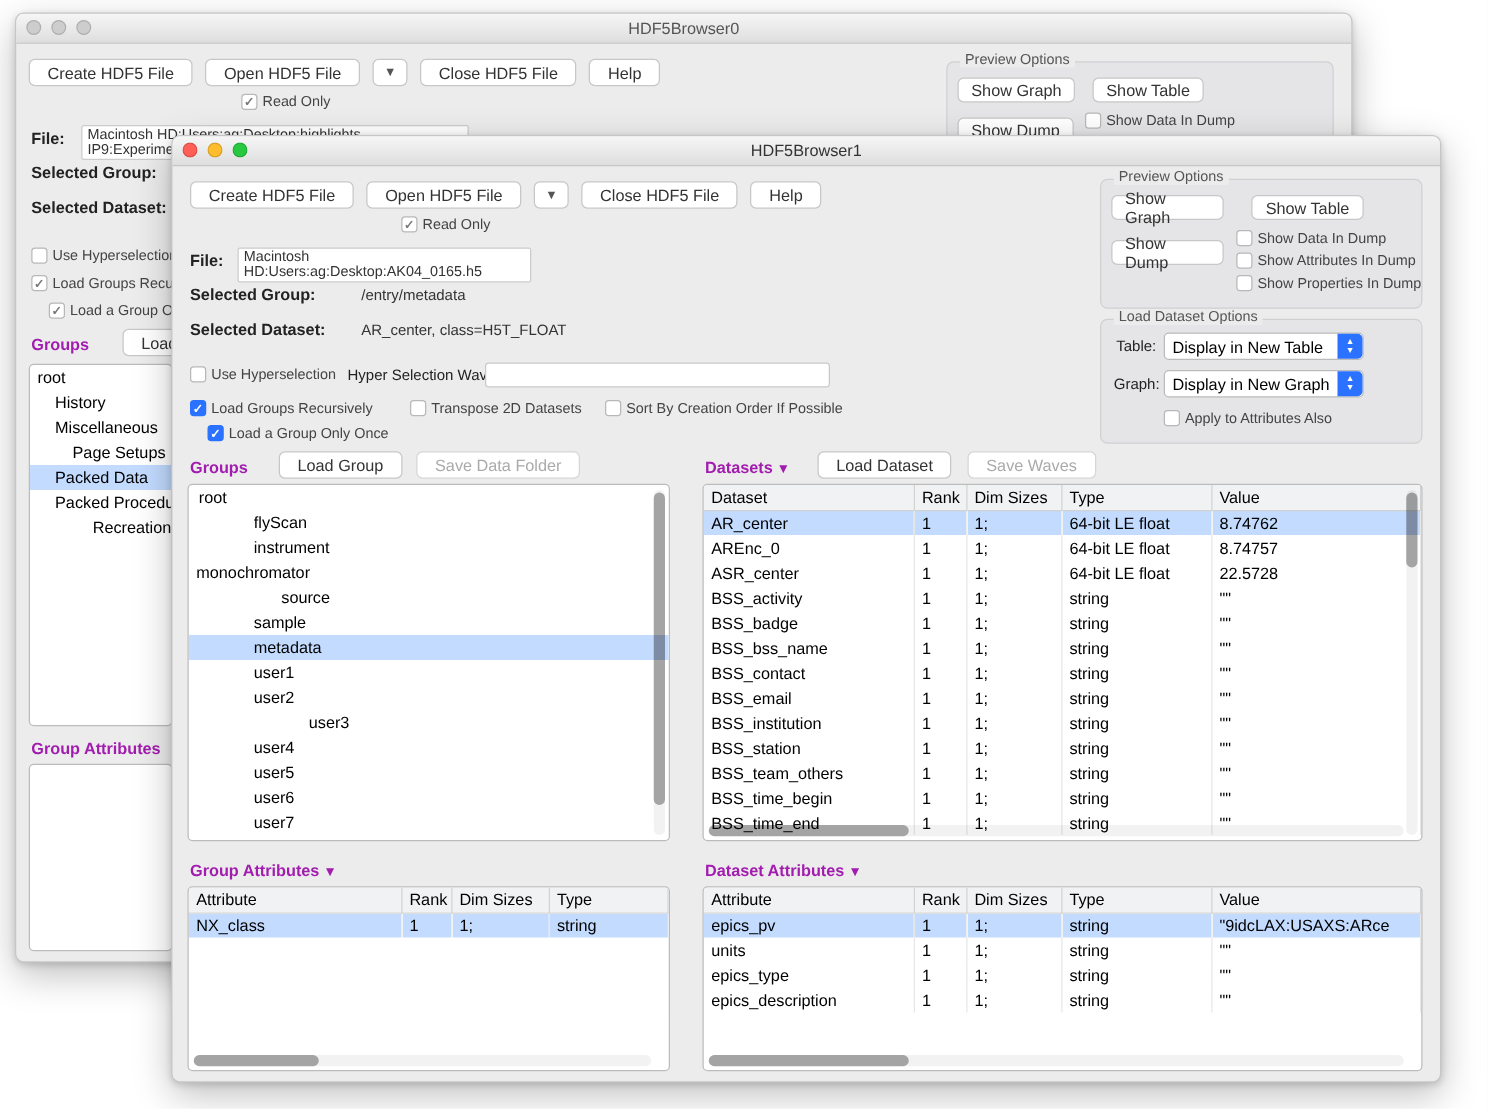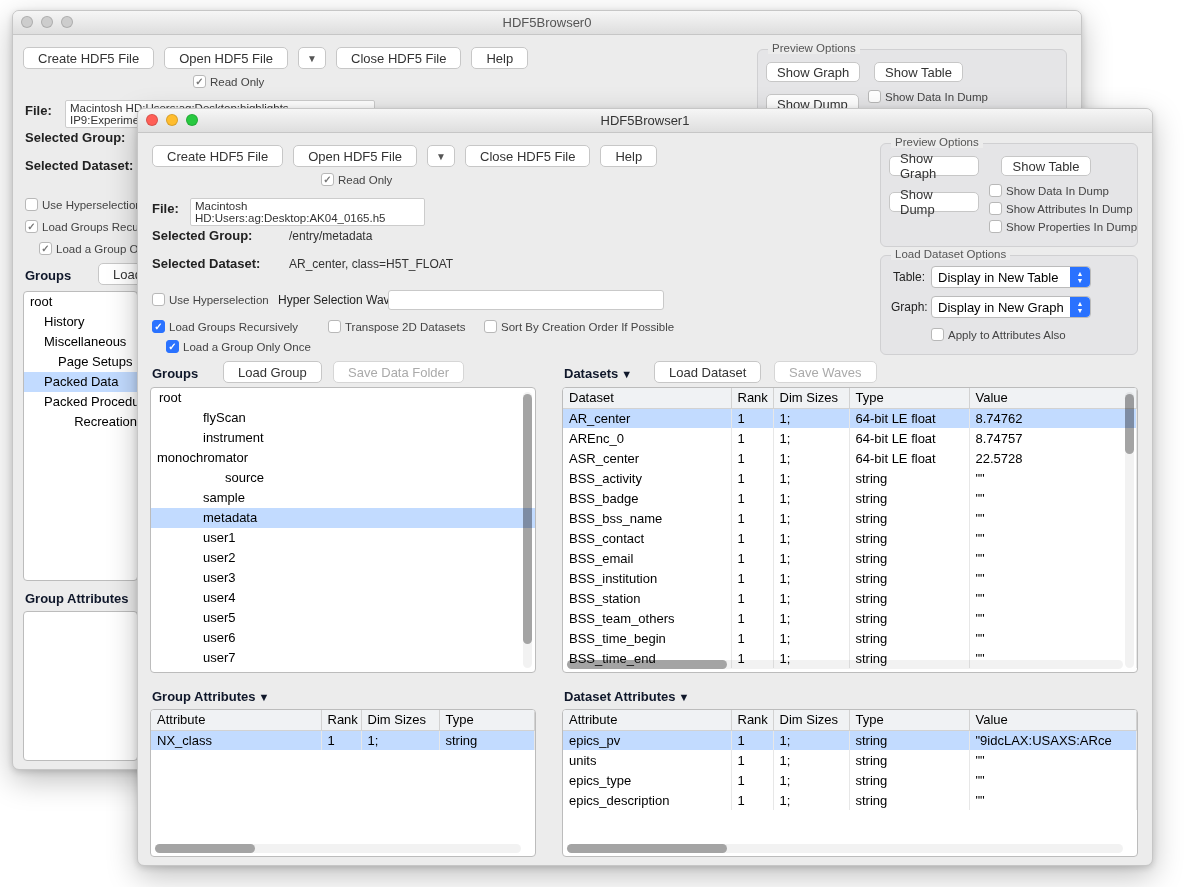--- a/index.html
+++ b/index.html
@@ -110,21 +110,21 @@
   .textinput {
     height: 20px;
     background: #fff;
     border: 1px solid #c9c9c9;
     border-radius: 3px;
   }
 
   .section-hdr {
     font-size: 13px;
     font-weight: 700;
-    color: #0f172a;
+    color: #a21caf;
   }
 
   .listbox {
     background: #fff;
     border: 1px solid #bcbcbc;
     border-radius: 4px;
     overflow: hidden;
     position: relative;
   }
   .list-inner {
@@ -364,21 +364,21 @@
         <div class="list-inner" id="w1-tree">
             <div class="tree-row" style="padding-left: 8px;">root</div>
             <div class="tree-row" style="padding-left: 52px;">flyScan</div>
             <div class="tree-row" style="padding-left: 52px;">instrument</div>
             <div class="tree-row" style="">monochromator</div>
             <div class="tree-row" style="padding-left: 74px;">source</div>
             <div class="tree-row" style="padding-left: 52px;">sample</div>
             <div class="tree-row sel" style="padding-left: 52px;">metadata</div>
             <div class="tree-row" style="padding-left: 52px;">user1</div>
             <div class="tree-row" style="padding-left: 52px;">user2</div>
-            <div class="tree-row" style="padding-left: 52px;">user3</div>
+            <div class="tree-row" style="padding-left: 52px; margin-left: 44px;">user3</div>
             <div class="tree-row" style="padding-left: 52px;">user4</div>
             <div class="tree-row" style="padding-left: 52px;">user5</div>
             <div class="tree-row" style="padding-left: 52px;">user6</div>
             <div class="tree-row" style="padding-left: 52px;">user7</div>
           </div>
         <div class="vscroll">
             <div class="thumb" style="top:2px;height:250px;"></div>
           </div>
       </div>
 

